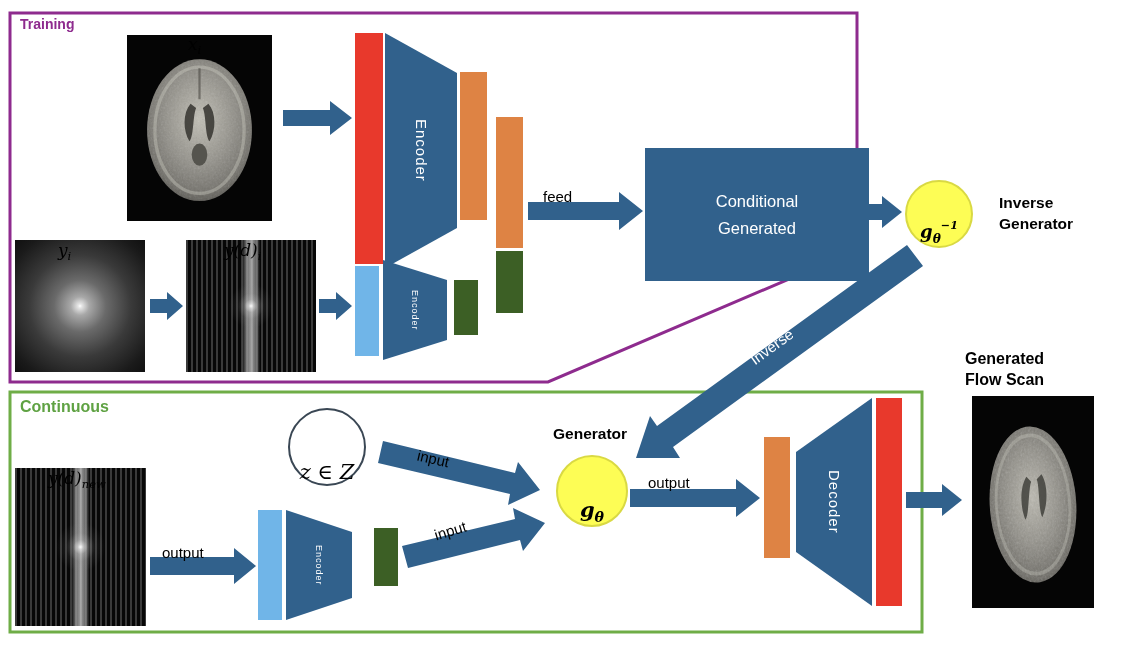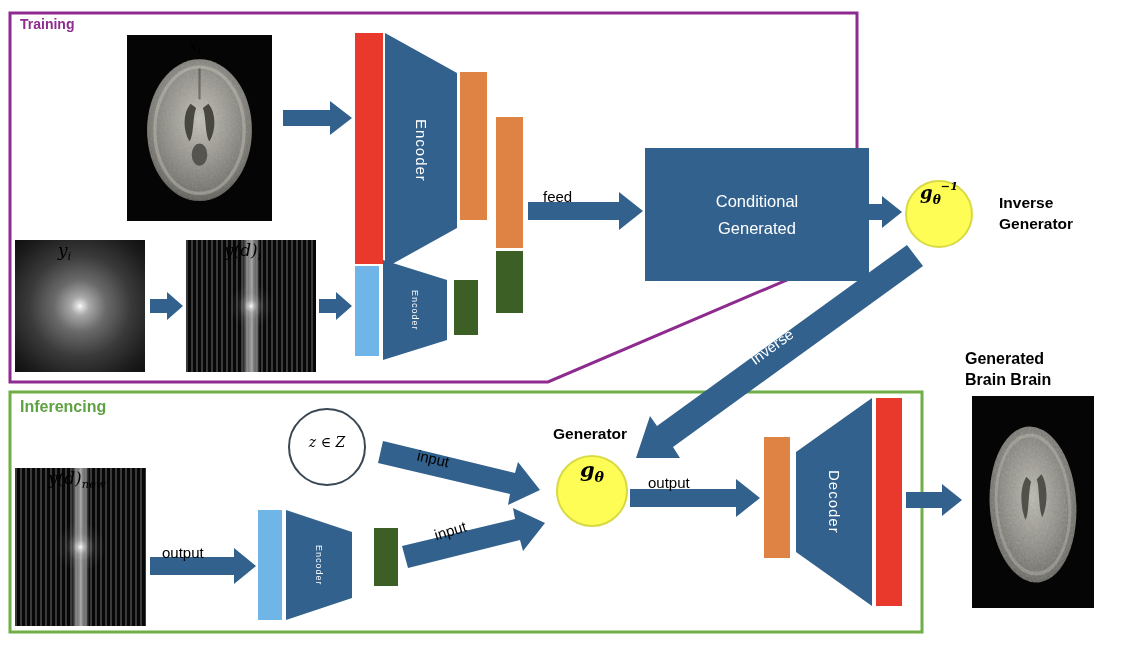--- a/index.html
+++ b/index.html
@@ -7,21 +7,21 @@
           font-family:"Liberation Sans",sans-serif;}
   #overlay{position:absolute;left:0;top:0;z-index:1;}
   .lbl{position:absolute;z-index:3;color:#000;font-size:15px;white-space:nowrap;}
   .bold{font-weight:bold;}
   .math{font-family:"DejaVu Serif",serif;font-style:italic;font-size:17px;margin-top:24px;}
   .math sub{font-size:68%;}
   .bar{position:absolute;z-index:2;}
   .trap{position:absolute;z-index:2;background:#31618C;display:flex;align-items:center;justify-content:center;}
   .vtext{writing-mode:vertical-rl;text-orientation:mixed;color:#fff;letter-spacing:1px;
          font-family:"Liberation Sans",sans-serif;}
-  .circle{position:absolute;z-index:4;border-radius:50%;display:flex;align-items:flex-start;justify-content:center;}
+  .circle{position:absolute;z-index:4;border-radius:50%;display:flex;align-items:flex-end;justify-content:center;}
   .ycirc{background:#FDFD55;border:2px solid #D9D943;}
   .sym{font-family:"DejaVu Serif",serif;font-style:italic;font-weight:bold;font-size:18px;color:#000;}
   .sym sub{font-size:68%;}
   .sym sup{font-size:62%;position:relative;top:-2px;}
   .ccnf{position:absolute;z-index:2;background:#31618C;color:#fff;display:flex;flex-direction:column;
         align-items:center;justify-content:center;text-align:center;font-size:16.5px;line-height:1.6;}
   .kspace-full{position:absolute;z-index:2;background-color:#101010;
     background-image:
       radial-gradient(circle at 50% 50%, #ffffff 0%, #e6e6e6 2%, #a8a8a8 10%, #6a6a6a 28%, #3a3a3a 55%, #1a1a1a 85%, #101010 100%),
       linear-gradient(0deg, transparent 47%, rgba(255,255,255,0.10) 50%, transparent 53%);}
@@ -128,24 +128,24 @@
       <span>g</span><sub>θ</sub><sup>−1</sup>
     </span>
   </div>
   <div class="lbl bold" style="left:999px;top:192px;font-size:15.5px;line-height:21px;">
     <div>Inverse</div>
     <div>Generator</div>
   </div>
 
   <div class="lbl" style="left:747px;top:338px;color:#fff;transform:rotate(-36deg);z-index:3;">Inverse</div>
 
-  <div class="lbl bold" style="left:20px;top:398px;color:#5FA243;font-size:16px;">Inferencing</div>
+  <div class="lbl bold" style="left:20px;top:398px;color:#5FA243;font-size:16px;">Continuous</div>
 
   <div class="circle" style="left:288px;top:408px;width:74px;height:74px;background:#fff;border:2px solid #3A4754;">
-    <span class="math" style="font-size:14px;">z ∈ Z</span>
+    <span class="math" style="font-size:21px;">z ∈ Z</span>
   </div>
   <div class="lbl" style="left:417px;top:450px;transform:rotate(13deg);z-index:3;">input</div>
 
   <div class="lbl math" style="left:48px;top:444px;">
     <span>y(d)</span><sub>new</sub>
   </div>
   <div class="kspace-masked" style="left:15px;top:468px;width:131px;height:158px;"></div>
 
   <div class="lbl" style="left:162px;top:544px;">output</div>
 
@@ -165,21 +165,21 @@
   <div class="lbl" style="left:648px;top:474px;">output</div>
 
   <div class="bar" style="left:764px;top:437px;width:26px;height:121px;background:#DE8344;"></div>
   <div class="trap" style="left:796px;top:398px;width:76px;height:208px;clip-path:polygon(0 26%,100% 0,100% 100%,0 74%);">
     <span class="vtext" style="font-size:15px;">Decoder</span>
   </div>
   <div class="bar" style="left:876px;top:398px;width:26px;height:208px;background:#E8392C;"></div>
 
   <div class="lbl bold" style="left:965px;top:348px;width:140px;font-size:16px;line-height:21px;white-space:normal;">
     <div>Generated</div>
-    <div>Brain Brain</div>
+    <div>Flow Scan</div>
   </div>
   <div class="brainbox" style="left:972px;top:396px;width:122px;height:212px;">
     <svg viewBox="0 0 130 168" preserveAspectRatio="none">
       <defs>
         <radialGradient id="bB" cx="0.5" cy="0.45" r="0.65">
           <stop offset="0" stop-color="#bcbab1"></stop>
             <stop offset="0.5" stop-color="#8f8d86"></stop>
           <stop offset="0.8" stop-color="#6e6c66"></stop>
             <stop offset="1" stop-color="#3c3b36"></stop>
         </radialGradient>

